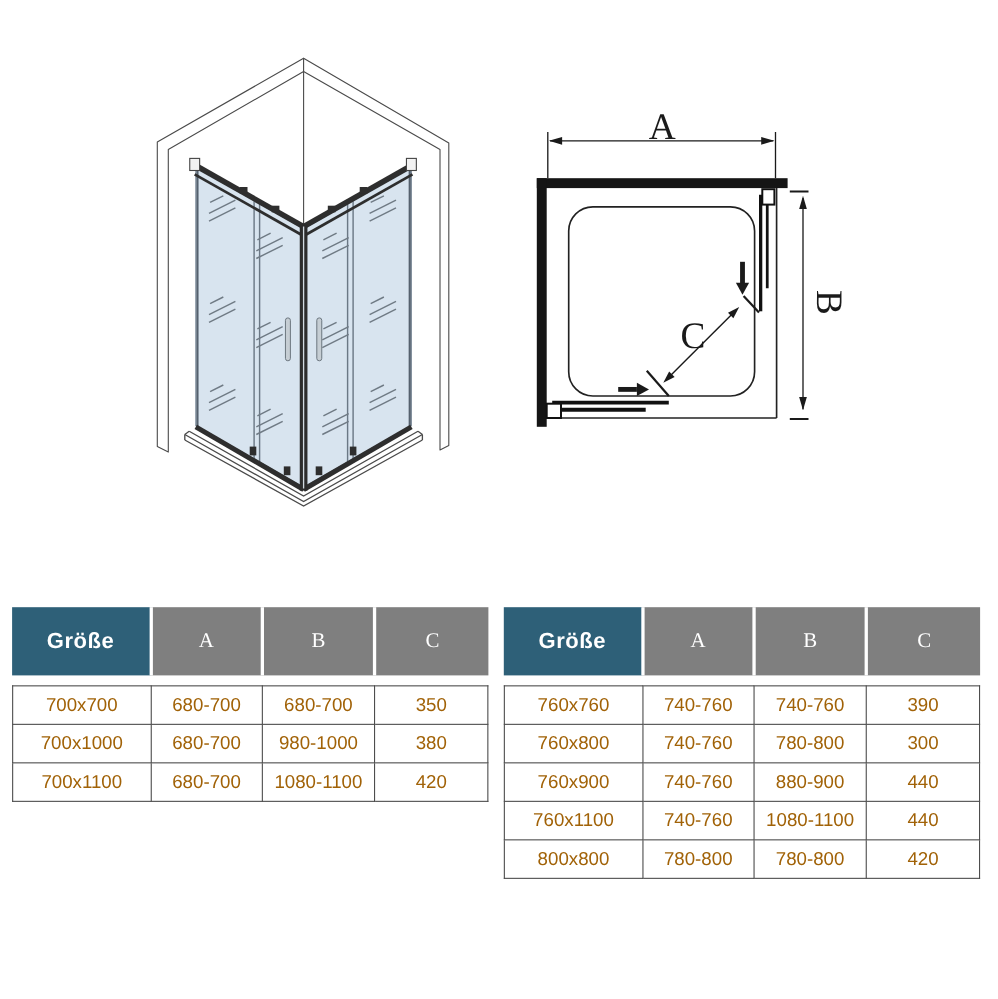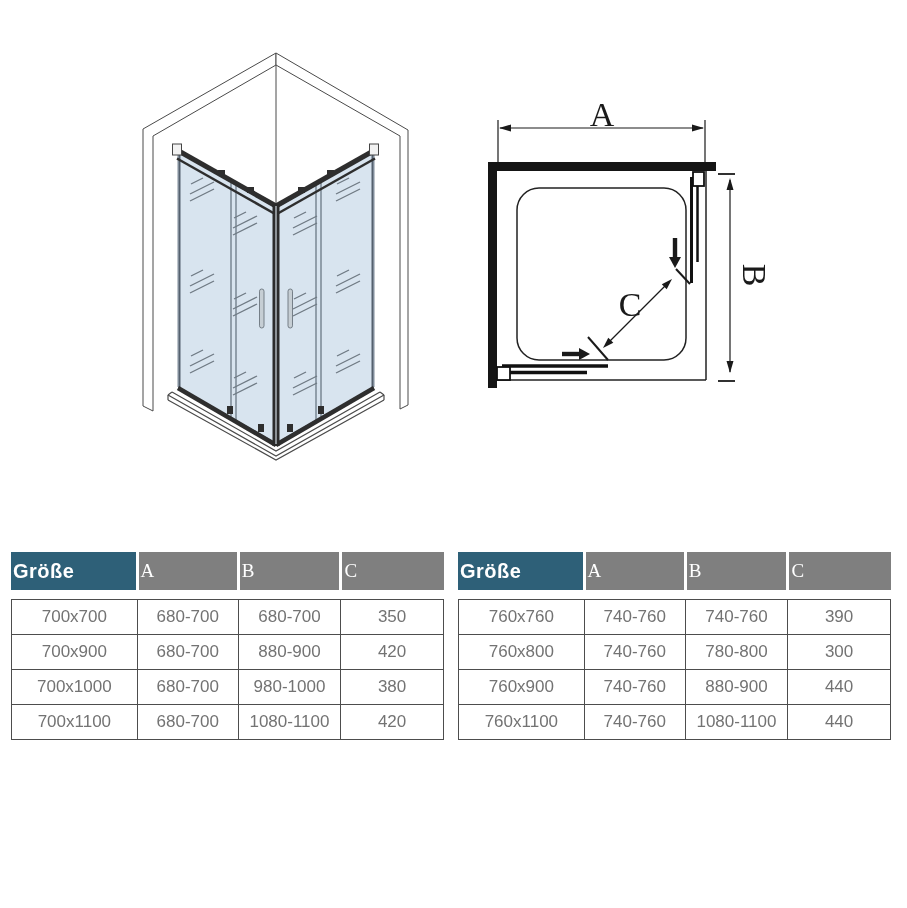--- a/index.html
+++ b/index.html
@@ -7,28 +7,28 @@
          font-family:"Liberation Sans",sans-serif;}
   svg{position:absolute;display:block;}
   .svg-3d{left:90px;top:40px;}
   .svg-plan{left:460px;top:60px;}
   .dim-label{font-family:"Liberation Serif",serif;font-size:34px;fill:#1a1a1a;}
 
   .size-table{position:absolute;width:433px;top:552px;}
   .size-table.left{left:11px;}
   .size-table.right{left:458px;}
   .size-table table{width:100%;table-layout:fixed;border-collapse:collapse;}
-  .ht td{height:34px;text-align:left;vertical-align:middle;padding:2px;}
+  .ht td{height:34px;text-align:center;vertical-align:middle;padding:14px;}
   .ht td+td{border-left:3px solid #fff;}
   .h-size{background:#2e6078;color:#fff;font-weight:bold;font-size:20px;
           font-family:"Liberation Sans",sans-serif;letter-spacing:.5px;}
   .h-dim{background:#7f7f7f;color:#fff;font-family:"Liberation Serif",serif;font-size:19px;}
   .bt{margin-top:9px;}
   .bt td{border:1px solid #4d4d4d;height:34px;text-align:center;vertical-align:middle;
-         color:#737373;font-size:17px;font-family:"Liberation Sans",sans-serif;padding:0;}
+         color:#a16207;font-size:17px;font-family:"Liberation Sans",sans-serif;padding:0;}
 </style>
 </head>
 <body>
 
 <div class="sheet">
 
   <svg class="svg-3d" width="360" height="440" viewBox="90 40 360 440" xmlns="http://www.w3.org/2000/svg">
 
     <g stroke="#4a4a4a" stroke-width="1" fill="#fff" stroke-linejoin="round">
       <path d="M276,53 L143,129 L143,406 L153,411 L153,136 L276,65 Z"></path>
@@ -245,26 +245,20 @@
           <col style="width:23.8%">
         </colgroup>
       <tbody>
           <tr>
             <td>700x700</td>
             <td>680-700</td>
             <td>680-700</td>
             <td>350</td>
           </tr>
           <tr>
-            <td>700x900</td>
-            <td>680-700</td>
-            <td>880-900</td>
-            <td>420</td>
-          </tr>
-          <tr>
             <td>700x1000</td>
             <td>680-700</td>
             <td>980-1000</td>
             <td>380</td>
           </tr>
           <tr>
             <td>700x1100</td>
             <td>680-700</td>
             <td>1080-1100</td>
             <td>420</td>
@@ -315,17 +309,23 @@
             <td>740-760</td>
             <td>880-900</td>
             <td>440</td>
           </tr>
           <tr>
             <td>760x1100</td>
             <td>740-760</td>
             <td>1080-1100</td>
             <td>440</td>
           </tr>
+          <tr>
+            <td>800x800</td>
+            <td>780-800</td>
+            <td>780-800</td>
+            <td>420</td>
+          </tr>
         </tbody>
     </table>
   </div>
 
 </div>
 
 </body></html>

